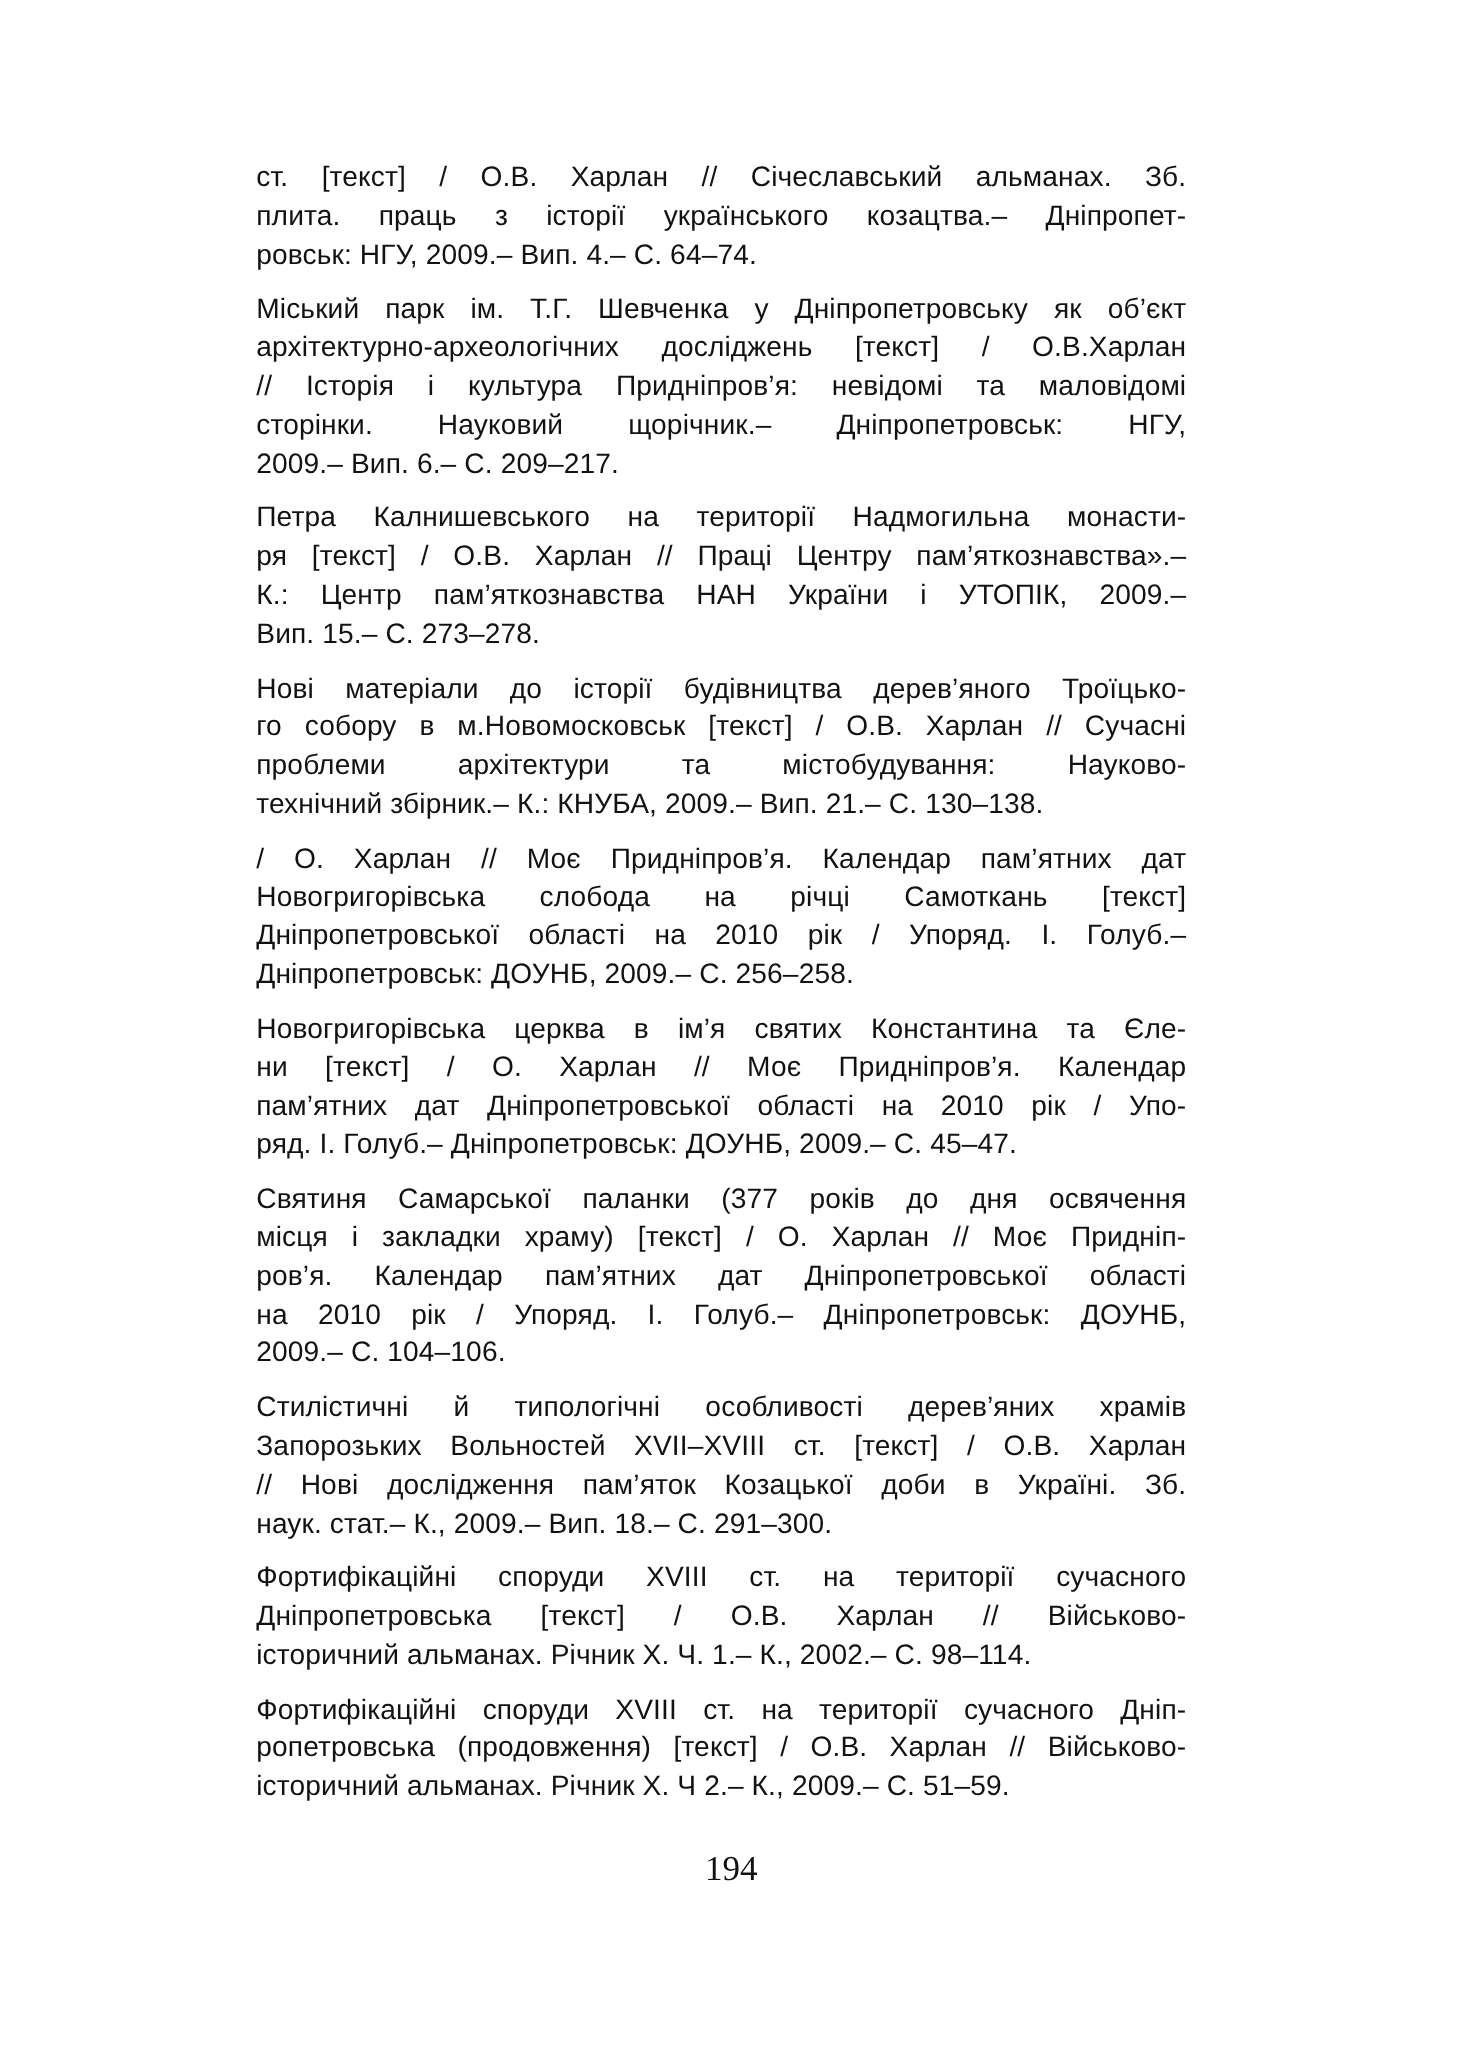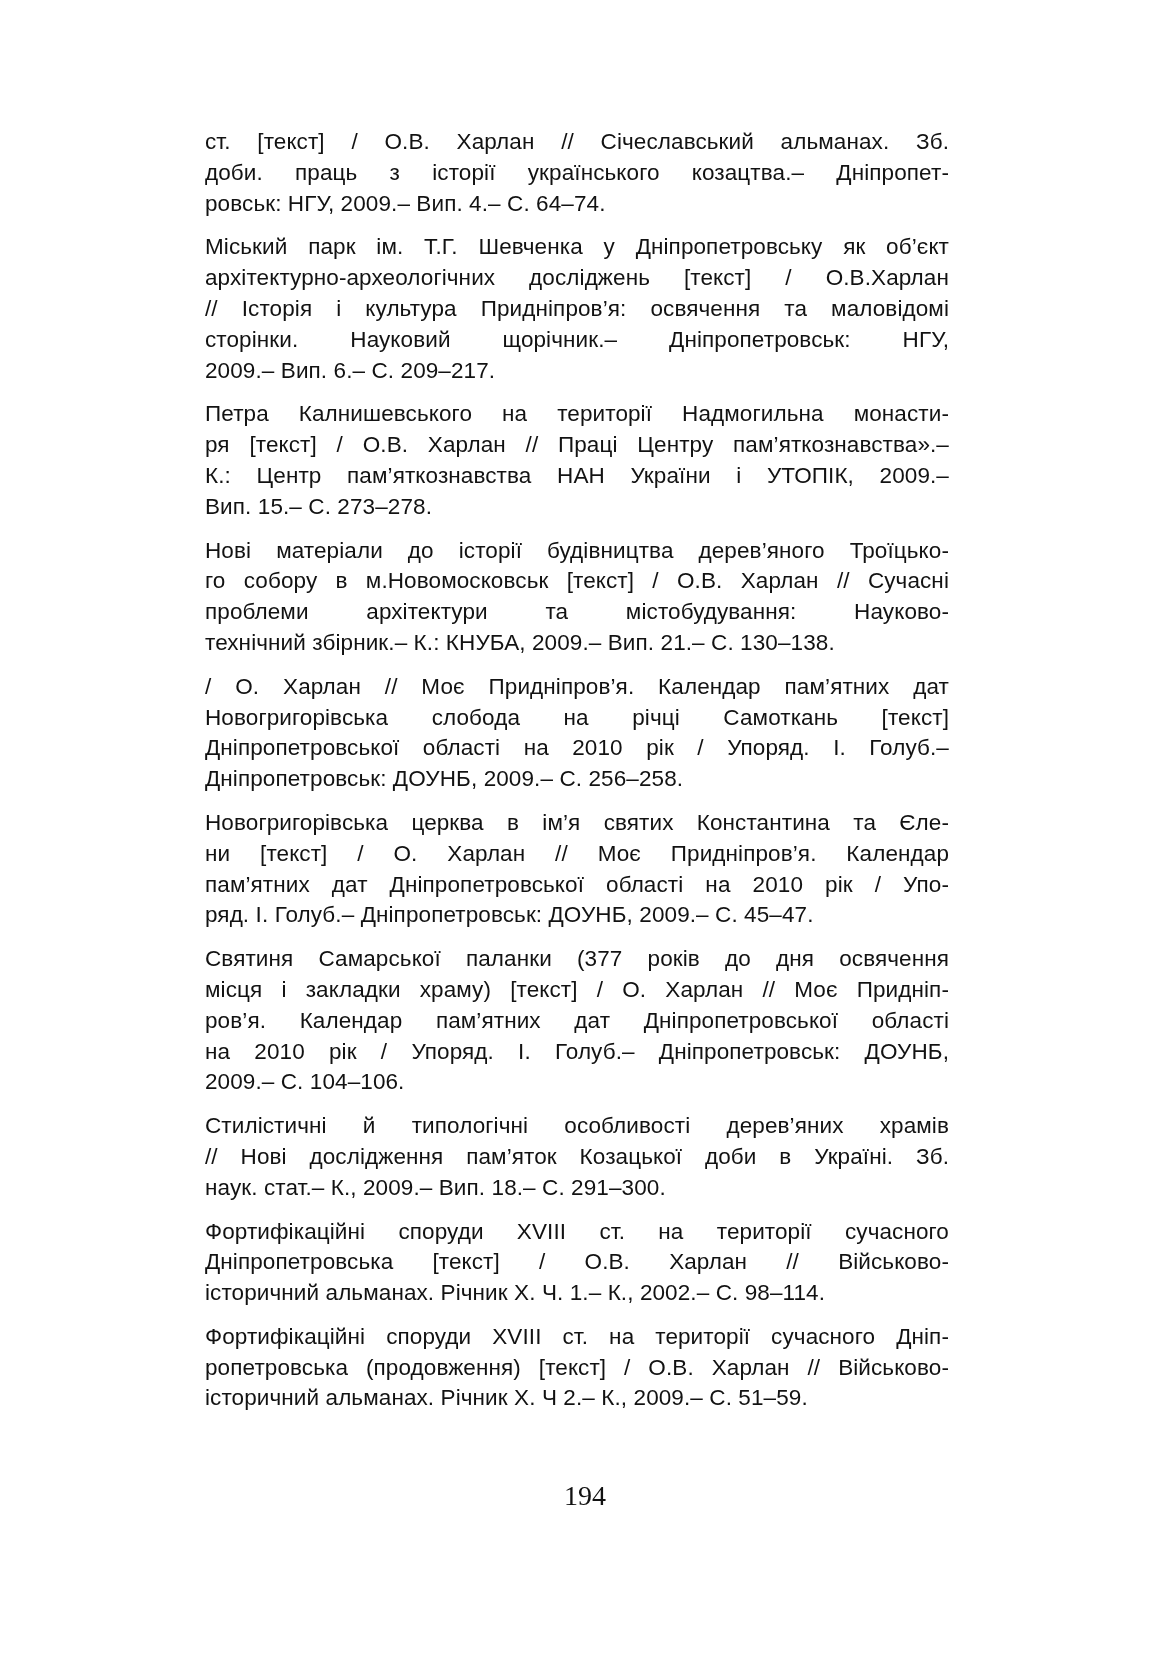--- a/index.html
+++ b/index.html
@@ -47,27 +47,27 @@
     font-size: 28px;
     color: #121212;
   }
 </style>
 </head>
 <body>
 
 <div class="text-block">
     <p class="entry">
       <span class="line">ст. [текст] / О.В. Харлан // Січеславський альманах. Зб.</span>
-      <span class="line">доби. праць з історії українського козацтва.– Дніпропет-</span>
+      <span class="line">плита. праць з історії українського козацтва.– Дніпропет-</span>
       <span class="line last">ровськ: НГУ, 2009.– Вип. 4.– С. 64–74.</span>
     </p>
     <p class="entry">
       <span class="line">Міський парк ім. Т.Г. Шевченка у Дніпропетровську як об’єкт</span>
       <span class="line">архітектурно-археологічних досліджень [текст] / О.В.Харлан</span>
-      <span class="line">// Історія і культура Придніпров’я: освячення та маловідомі</span>
+      <span class="line">// Історія і культура Придніпров’я: невідомі та маловідомі</span>
       <span class="line">сторінки. Науковий щорічник.– Дніпропетровськ: НГУ,</span>
       <span class="line last">2009.– Вип. 6.– С. 209–217.</span>
     </p>
     <p class="entry">
       <span class="line">Петра Калнишевського на території Надмогильна монасти-</span>
       <span class="line">ря [текст] / О.В. Харлан // Праці Центру пам’яткознавства».–</span>
       <span class="line">К.: Центр пам’яткознавства НАН України і УТОПІК, 2009.–</span>
       <span class="line last">Вип. 15.– С. 273–278.</span>
     </p>
     <p class="entry">
@@ -90,20 +90,21 @@
     </p>
     <p class="entry">
       <span class="line">Святиня Самарської паланки (377 років до дня освячення</span>
       <span class="line">місця і закладки храму) [текст] / О. Харлан // Моє Придніп-</span>
       <span class="line">ров’я. Календар пам’ятних дат Дніпропетровської області</span>
       <span class="line">на 2010 рік / Упоряд. І. Голуб.– Дніпропетровськ: ДОУНБ,</span>
       <span class="line last">2009.– С. 104–106.</span>
     </p>
     <p class="entry">
       <span class="line">Стилістичні й типологічні особливості дерев’яних храмів</span>
+      <span class="line">Запорозьких Вольностей XVII–XVIII ст. [текст] / О.В. Харлан</span>
       <span class="line">// Нові дослідження пам’яток Козацької доби в Україні. Зб.</span>
       <span class="line last">наук. стат.– К., 2009.– Вип. 18.– С. 291–300.</span>
     </p>
     <p class="entry">
       <span class="line">Фортифікаційні споруди XVIII ст. на території сучасного</span>
       <span class="line">Дніпропетровська [текст] / О.В. Харлан // Військово-</span>
       <span class="line last">історичний альманах. Річник X. Ч. 1.– К., 2002.– С. 98–114.</span>
     </p>
     <p class="entry">
       <span class="line">Фортифікаційні споруди XVIII ст. на території сучасного Дніп-</span>

